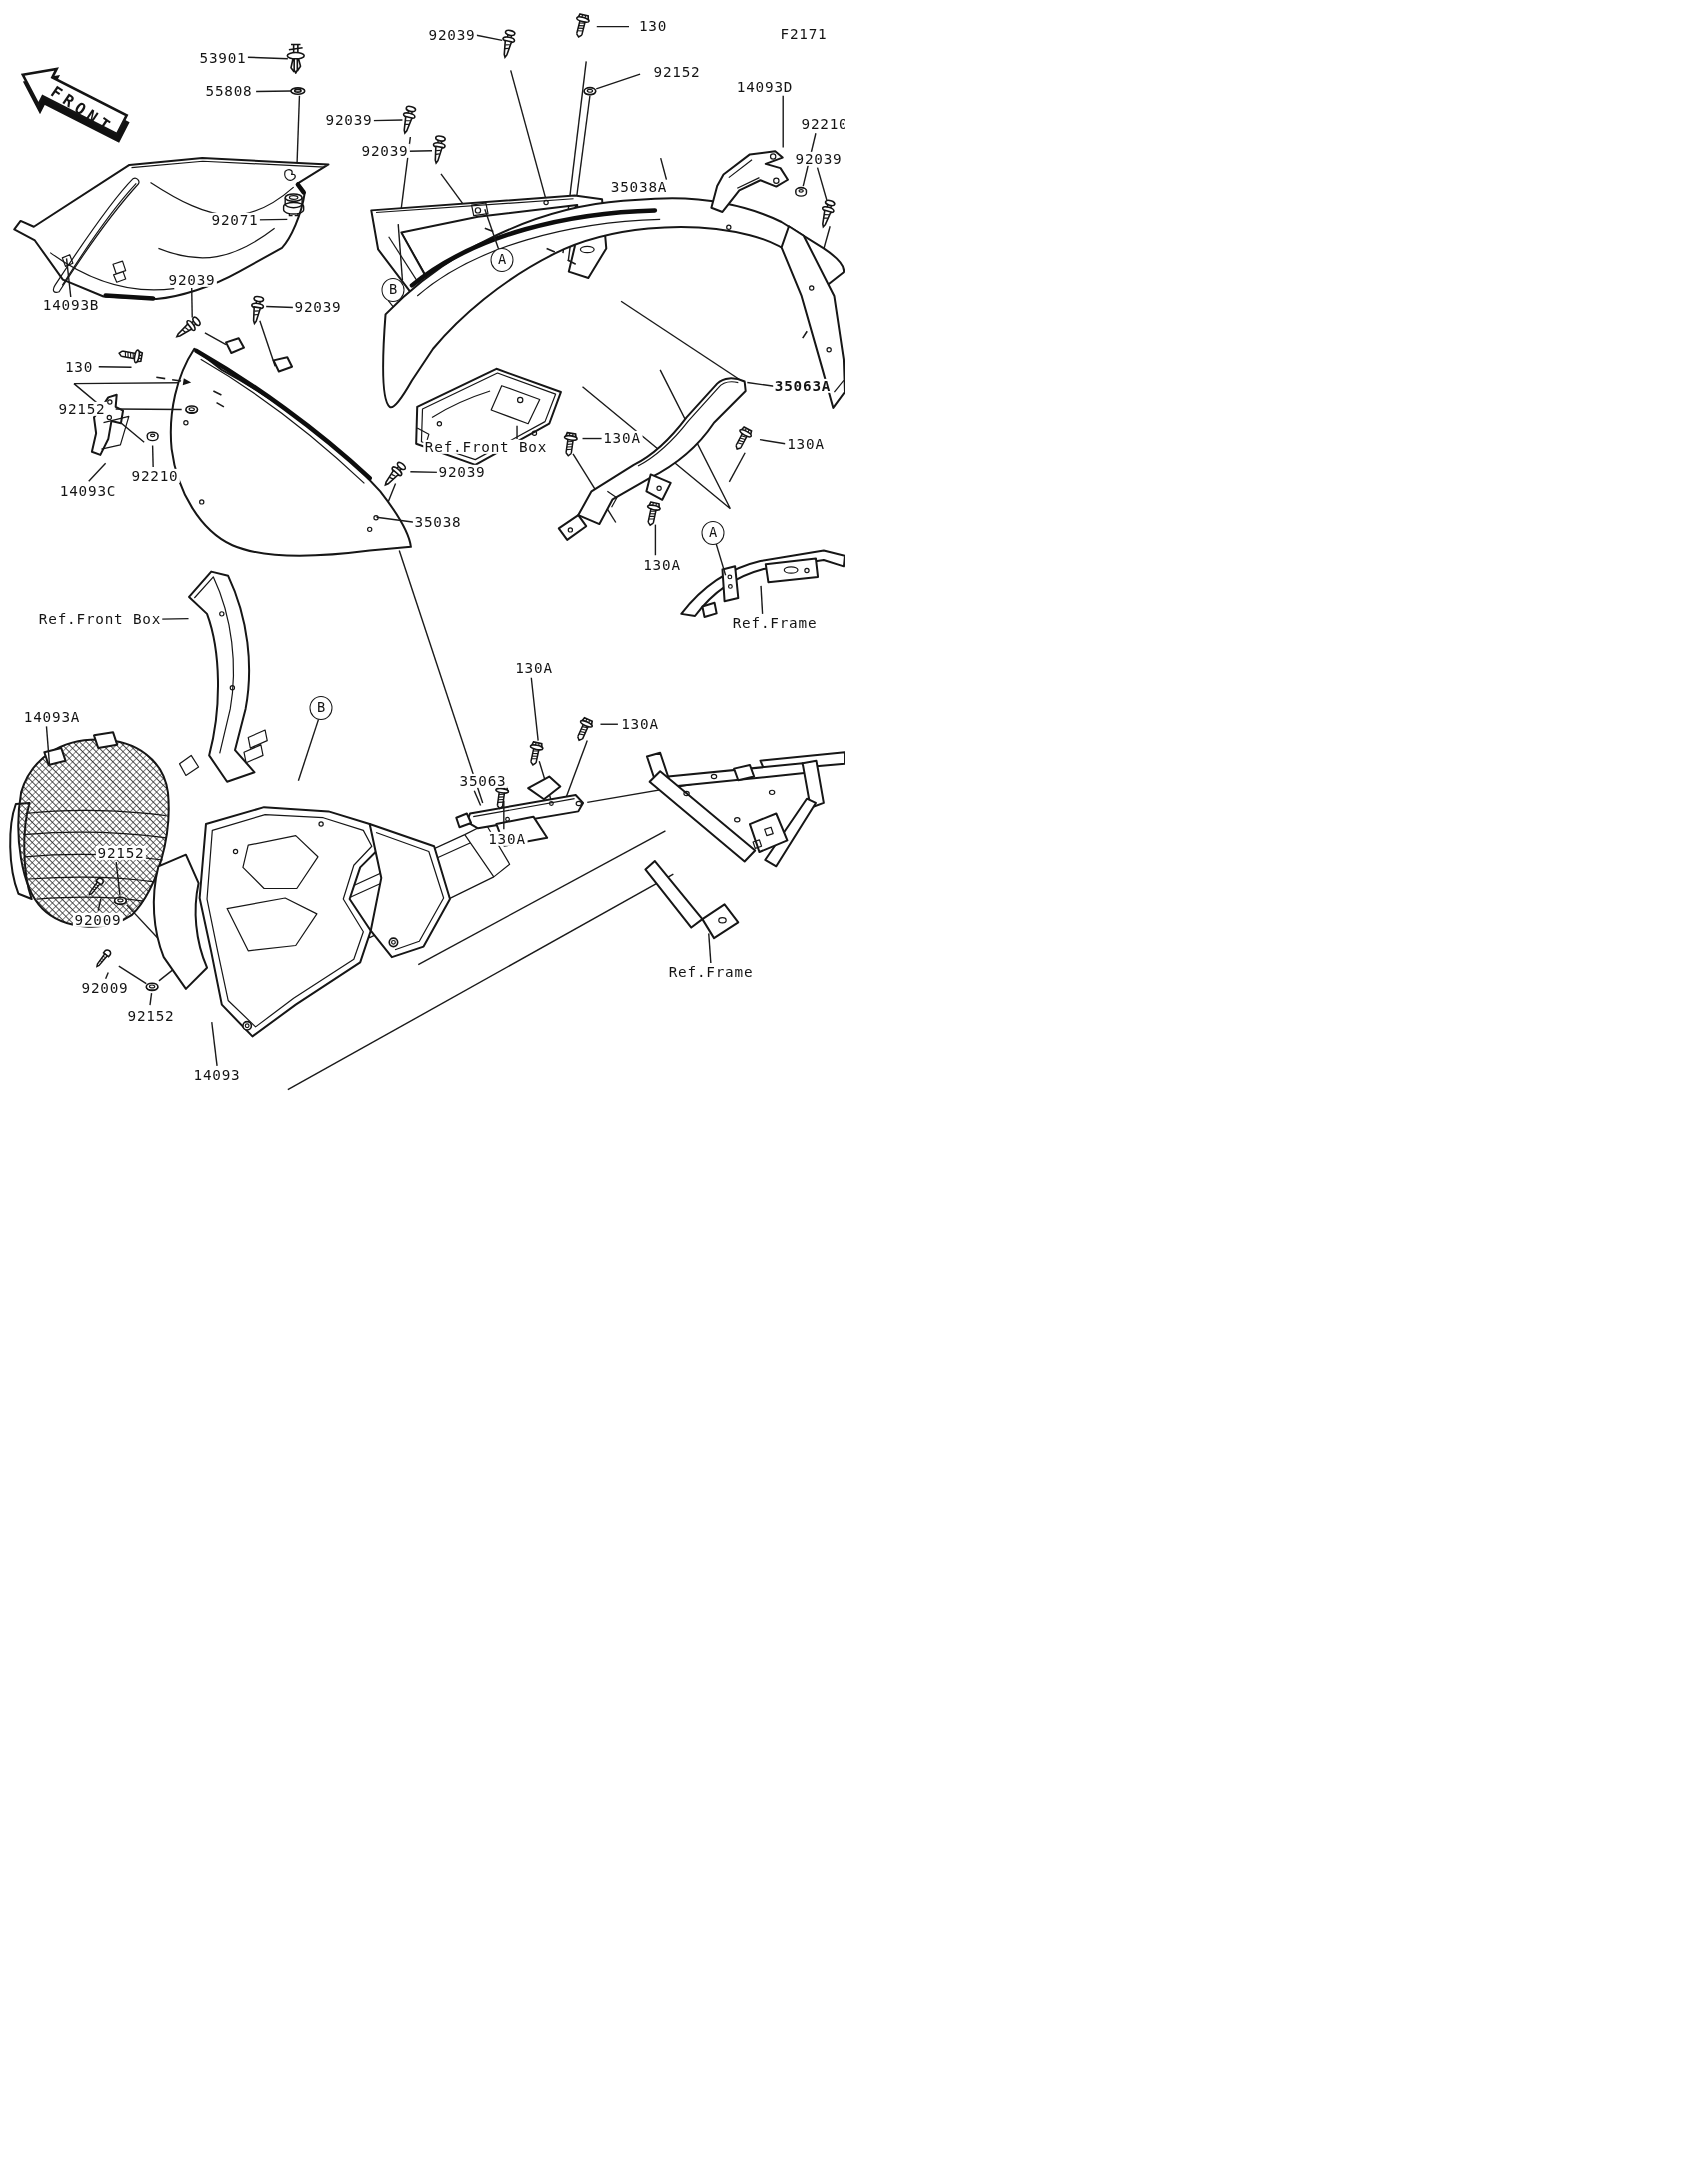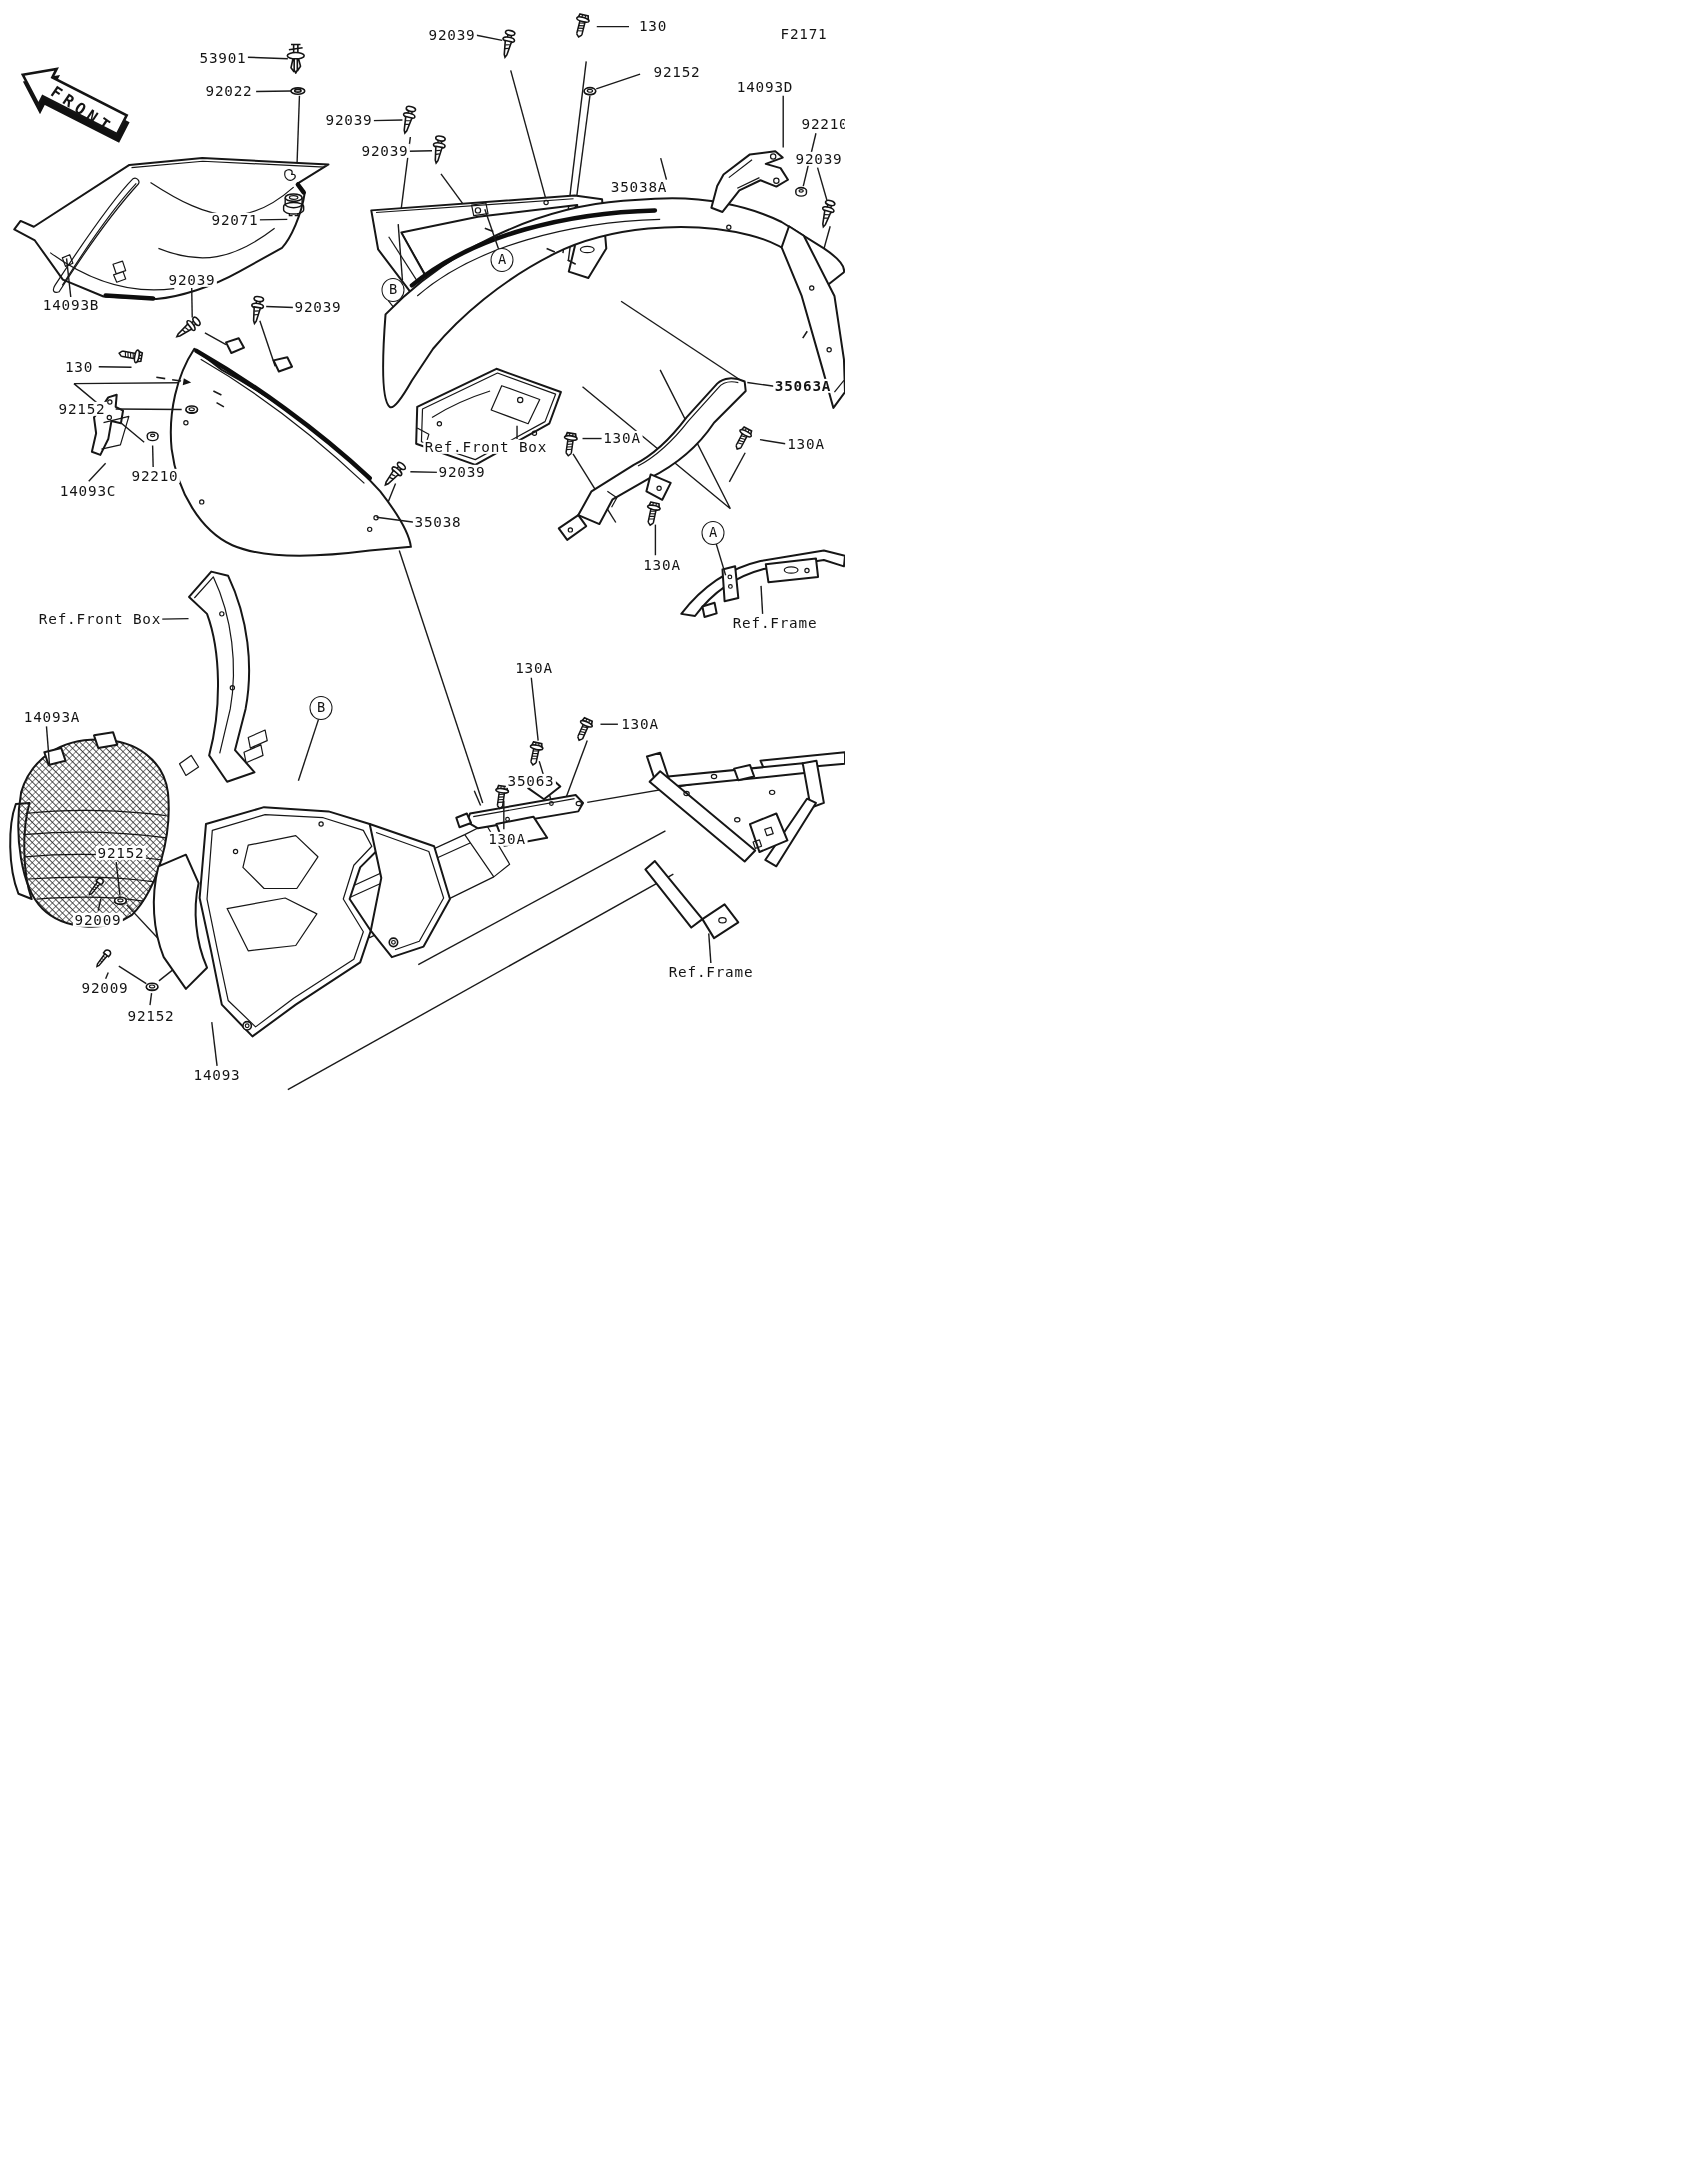--- a/index.html
+++ b/index.html
@@ -347,21 +347,21 @@
     <use href="#sym-nut" transform="translate(1517,361)"></use>
     <use href="#sym-nut" transform="translate(289,824)"></use>
     <use href="#sym-screw" transform="translate(188,1670) rotate(38)"></use>
     <use href="#sym-screw" transform="translate(202,1806) rotate(38)"></use>
     <use href="#sym-cap" transform="translate(556,374)"></use>
   </g>
 </svg>
 
 <div id="labels">
       <div class="plabel" style="left: 223px; top: 58px;">53901</div>
-      <div class="plabel" style="left: 229px; top: 91px;">92022</div>
+      <div class="plabel" style="left: 229px; top: 91px;">55808</div>
       <div class="plabel" style="left: 452px; top: 35px;">92039</div>
       <div class="plabel" style="left: 653px; top: 26.4px;">130</div>
       <div class="plabel" style="left: 677px; top: 72px;">92152</div>
       <div class="plabel" style="left: 804px; top: 34px;">F2171</div>
       <div class="plabel" style="left: 765px; top: 87px; text-align: center;">14093D</div>
       <div class="plabel" style="left: 825px; top: 124px;">92210</div>
       <div class="plabel" style="left: 819px; top: 159px;">92039</div>
       <div class="plabel" style="left: 639px; top: 187px;">35038A</div>
       <div class="plabel" style="left: 349px; top: 120px;">92039</div>
       <div class="plabel" style="left: 385px; top: 151px;">92039</div>
@@ -378,21 +378,21 @@
       <div class="plabel" style="left: 438px; top: 522px;">35038</div>
       <div class="plabel" style="left: 803px; top: 386px; font-weight: bold;">35063A</div>
       <div class="plabel" style="left: 622px; top: 438px;">130A</div>
       <div class="plabel" style="left: 806px; top: 444px;">130A</div>
       <div class="plabel" style="left: 662px; top: 565px;">130A</div>
       <div class="plabel" style="left: 775px; top: 623px;">Ref.Frame</div>
       <div class="plabel" style="left: 100px; top: 619px;">Ref.Front Box</div>
       <div class="plabel" style="left: 52px; top: 717px;">14093A</div>
       <div class="plabel" style="left: 534px; top: 668px;">130A</div>
       <div class="plabel" style="left: 640px; top: 724px;">130A</div>
-      <div class="plabel" style="left: 483px; top: 781px; margin-left: 48px;">35063</div>
+      <div class="plabel" style="left: 483px; top: 781px;">35063</div>
       <div class="plabel" style="left: 507px; top: 839px;">130A</div>
       <div class="plabel" style="left: 121px; top: 853px;">92152</div>
       <div class="plabel" style="left: 98px; top: 920px;">92009</div>
       <div class="plabel" style="left: 105px; top: 988px;">92009</div>
       <div class="plabel" style="left: 151px; top: 1016px;">92152</div>
       <div class="plabel" style="left: 217px; top: 1075px;">14093</div>
       <div class="plabel" style="left: 711px; top: 972px;">Ref.Frame</div>
       <div class="marker" style="left: 393px; top: 290px;">B</div>
       <div class="marker" style="left: 502px; top: 260px;">A</div>
       <div class="marker" style="left: 713px; top: 533px;">A</div>

